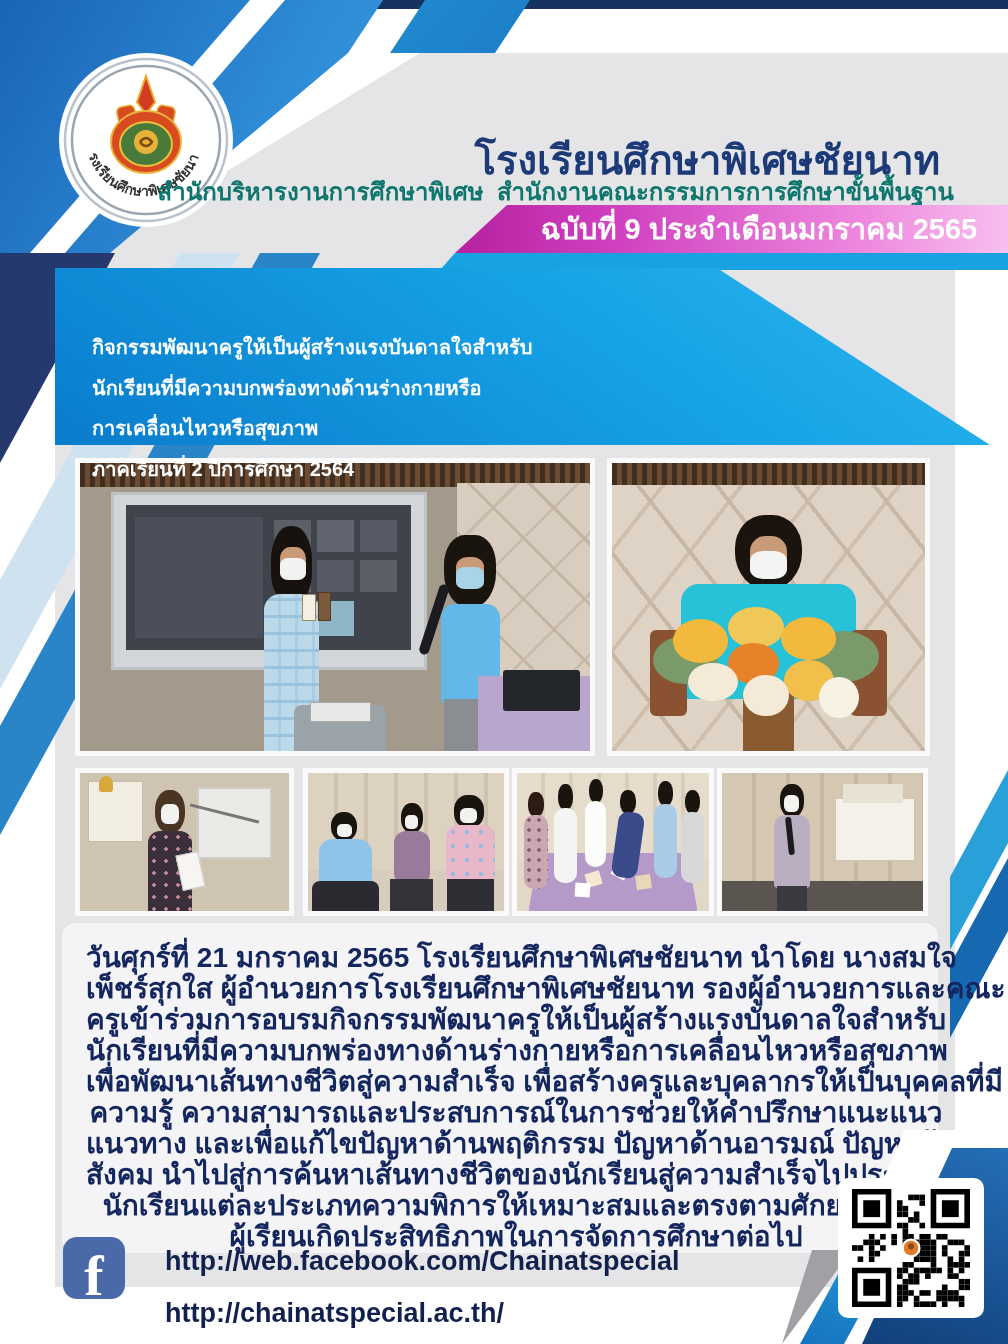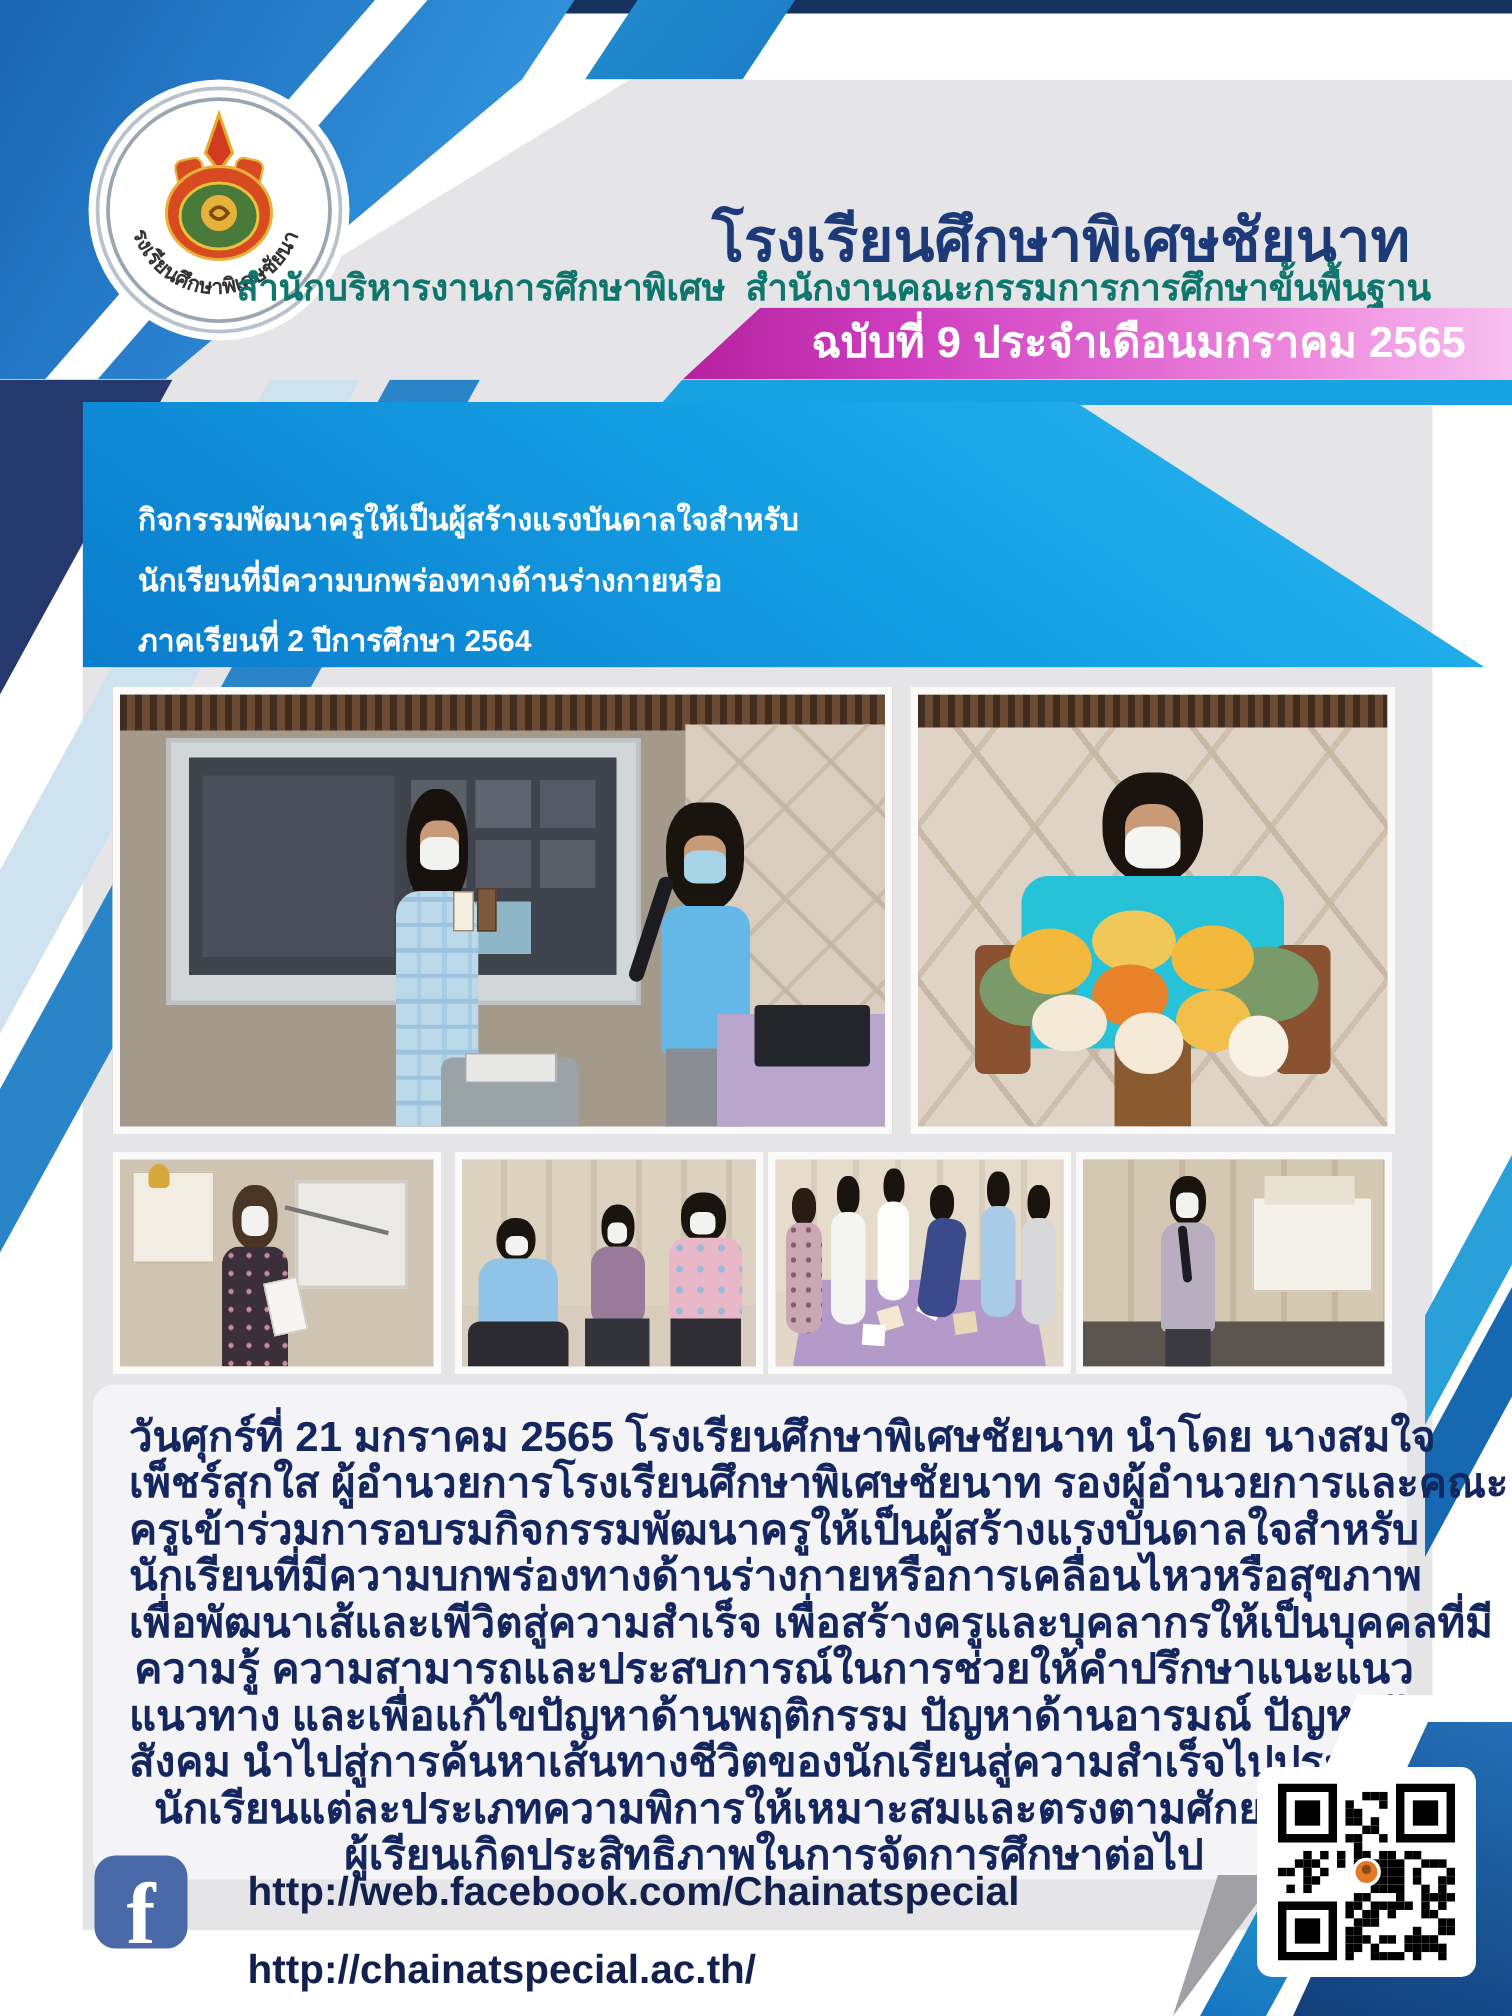--- a/index.html
+++ b/index.html
@@ -121,20 +121,21 @@
 
   <div class="abs subtitle">โรงเรียนศึกษาพิเศษชัยนาท</div>
   <div class="abs dept">สำนักบริหารงานการศึกษาพิเศษ  สำนักงานคณะกรรมการการศึกษาขั้นพื้นฐาน</div>
   <div class="abs issue-underlay"></div>
   <div class="abs issue-banner">ฉบับที่ 9 ประจำเดือนมกราคม 2565</div>
 
   <div class="abs heading-box"></div>
   <div class="abs heading-text">
     <span>กิจกรรมพัฒนาครูให้เป็นผู้สร้างแรงบันดาลใจสำหรับ</span>
     <span>นักเรียนที่มีความบกพร่องทางด้านร่างกายหรือ</span>
+    <span>การเคลื่อนไหวหรือสุขภาพ</span>
     <span>ภาคเรียนที่ 2 ปีการศึกษา 2564</span>
   </div>
 
   <div class="photo" style="left:75px;top:458px;width:520px;height:298px;background:#a39a8c;">
     <div class="ph fringe" style="left:0;top:0;width:100%;height:24px;"></div>
     <div class="ph" style="right:0;top:20px;width:26%;height:80%;background:#d8cdbf;
          background-image:repeating-linear-gradient(45deg,transparent 0 40px,#c2b5a2 40px 43px),repeating-linear-gradient(-45deg,transparent 0 40px,#c9bcaa 40px 43px);"></div>
     <div class="ph" style="left:6%;top:10%;width:62%;height:62%;background:#d3d6d8;border:3px solid #bfc3c6;">
       <div class="ph" style="left:4%;top:6%;width:92%;height:84%;background:#3f434b;">
         <div class="ph" style="left:3%;top:8%;width:45%;height:84%;background:#4a4f59;"></div>
@@ -288,21 +289,21 @@
     <div class="chev-cyan"></div>
     <div class="chev-blue"></div>
   </div>
 
   <div class="abs body-panel"></div>
   <div class="abs body-text">
     <span>วันศุกร์ที่ 21 มกราคม 2565 โรงเรียนศึกษาพิเศษชัยนาท นำโดย นางสมใจ</span>
     <span>เพ็ชร์สุกใส ผู้อำนวยการโรงเรียนศึกษาพิเศษชัยนาท รองผู้อำนวยการและคณะ</span>
     <span>ครูเข้าร่วมการอบรมกิจกรรมพัฒนาครูให้เป็นผู้สร้างแรงบันดาลใจสำหรับ</span>
     <span>นักเรียนที่มีความบกพร่องทางด้านร่างกายหรือการเคลื่อนไหวหรือสุขภาพ</span>
-    <span>เพื่อพัฒนาเส้และเพีวิตสู่ความสำเร็จ เพื่อสร้างครูและบุคลากรให้เป็นบุคคลที่มี</span>
+    <span>เพื่อพัฒนาเส้นทางชีวิตสู่ความสำเร็จ เพื่อสร้างครูและบุคลากรให้เป็นบุคคลที่มี</span>
     <span>ความรู้ ความสามารถและประสบการณ์ในการช่วยให้คำปรึกษาแนะแนว</span>
     <span>แนวทาง และเพื่อแก้ไขปัญหาด้านพฤติกรรม ปัญหาด้านอารมณ์ ปัญหาด้าน</span>
     <span>สังคม นำไปสู่การค้นหาเส้นทางชีวิตของนักเรียนสู่ความสำเร็จไปประยุกต์ใช้กับ</span>
     <span>นักเรียนแต่ละประเภทความพิการให้เหมาะสมและตรงตามศักยภาพกับ</span>
     <span>ผู้เรียนเกิดประสิทธิภาพในการจัดการศึกษาต่อไป</span>
   </div>
 
   <div class="abs white-cut"></div>
   <div class="abs gray-wedge"></div>
   <div class="abs cyan-stripe-btm"></div>

